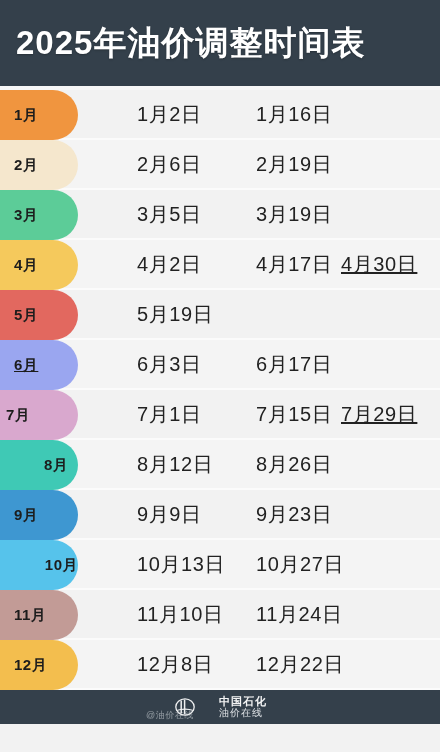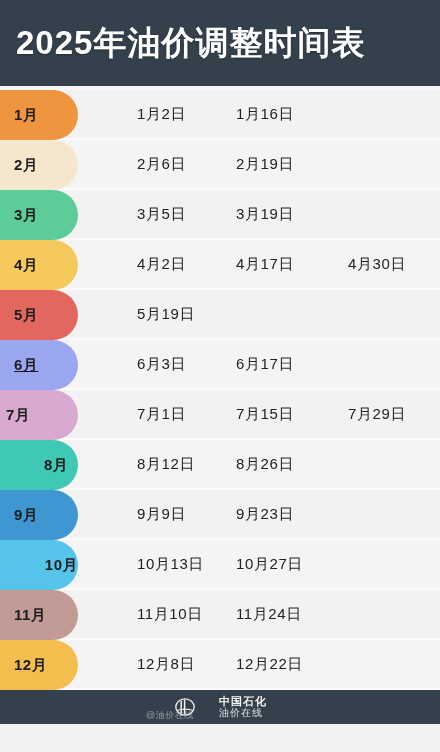--- a/index.html
+++ b/index.html
@@ -73,28 +73,28 @@
   }
 
   .dates {
     position:absolute;
     left:0; top:0; right:0; bottom:0;
     display:flex;
     align-items:center;
   }
   .date-cell {
     position:absolute;
-    font-size:15px;
+    font-size:20px;
     color:#222222;
     letter-spacing:0.6px;
     white-space:nowrap;
   }
   .date-cell.c0 { left:137px; }
-  .date-cell.c1 { left:236px; }
-  .date-cell.c2 { left:348px; }
+  .date-cell.c1 { left:256px; }
+  .date-cell.c2 { left:341px;text-decoration:underline; }
 
   
   .footer {
     height:34px;
     flex:0 0 34px;
     background:#34404b;
     display:flex;
     align-items:center;
     justify-content:center;
     gap:22px;

